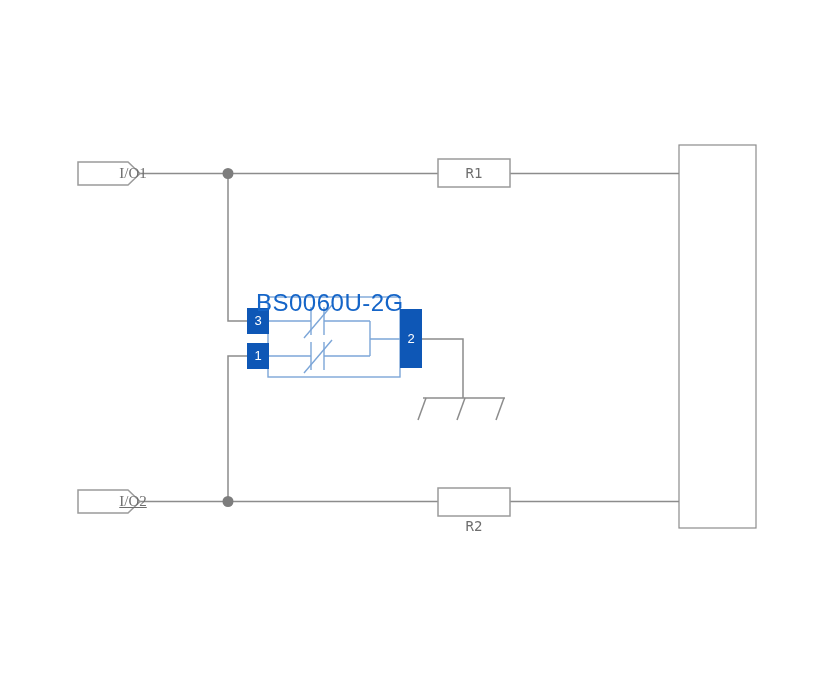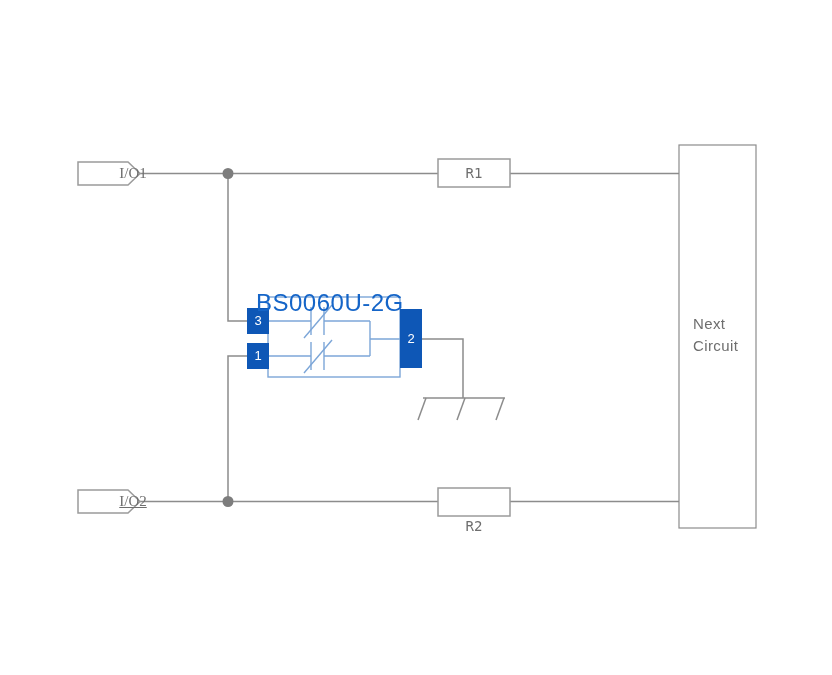--- a/index.html
+++ b/index.html
@@ -110,24 +110,20 @@
     <rect class="pin-pad" x="247" y="343" width="22" height="26"></rect>
     <rect class="pin-pad" x="400" y="309" width="22" height="59"></rect>
   </svg>
 
   <div class="txt io-label" style="left:78px;top:162px;">I/O1</div>
   <div class="txt io-label" style="left:78px;top:490px;text-decoration:underline;">I/O2</div>
 
   <div class="txt r-label" style="left:438px;top:159px;">R1</div>
   <div class="txt r-label" style="left:438px;top:488px;margin-top:24px;">R2</div>
 
-  <div class="txt next-circuit-label">
-    <div>Next</div>
-    <div>Circuit</div>
-  </div>
 
   <div class="txt component-title">BS0060U-2G</div>
 
   <div class="txt pin-label p3">3</div>
   <div class="txt pin-label p1">1</div>
   <div class="txt pin-label p2">2</div>
 
 </div>
 
 </body></html>

